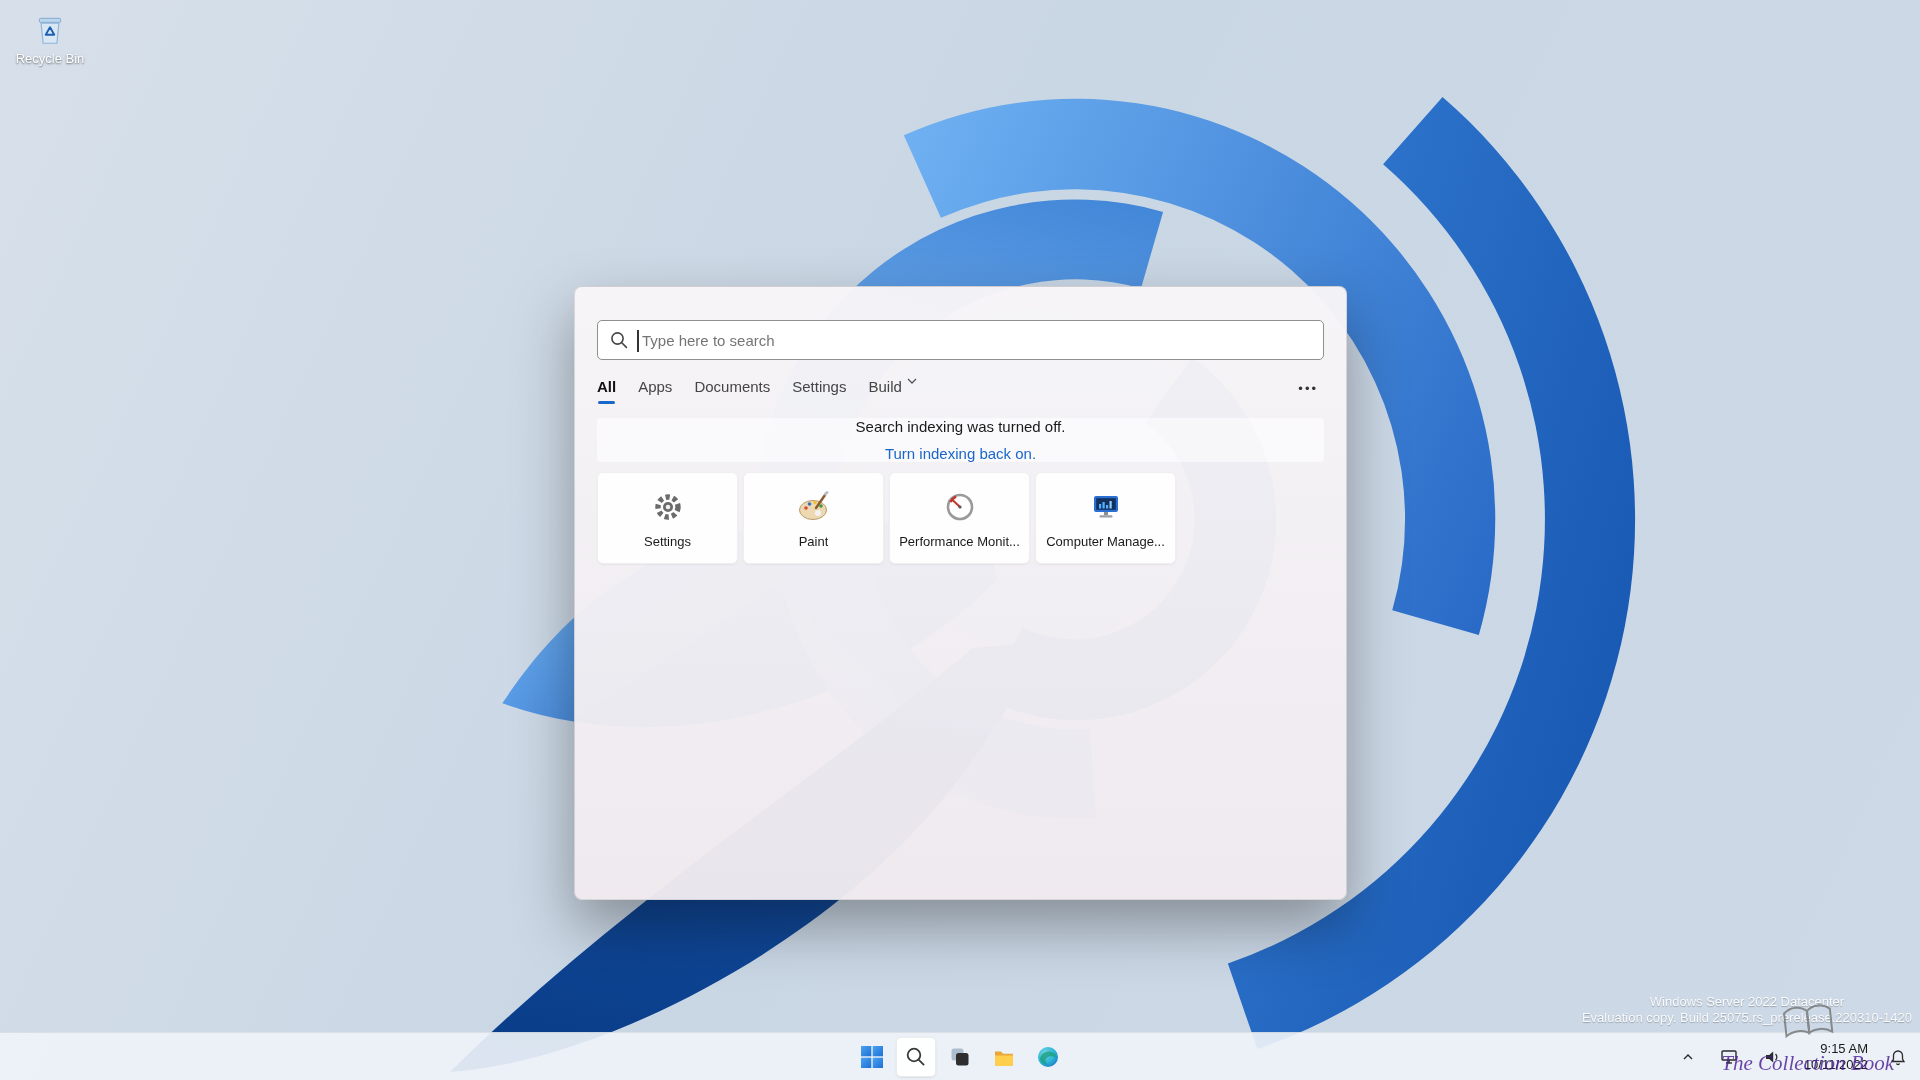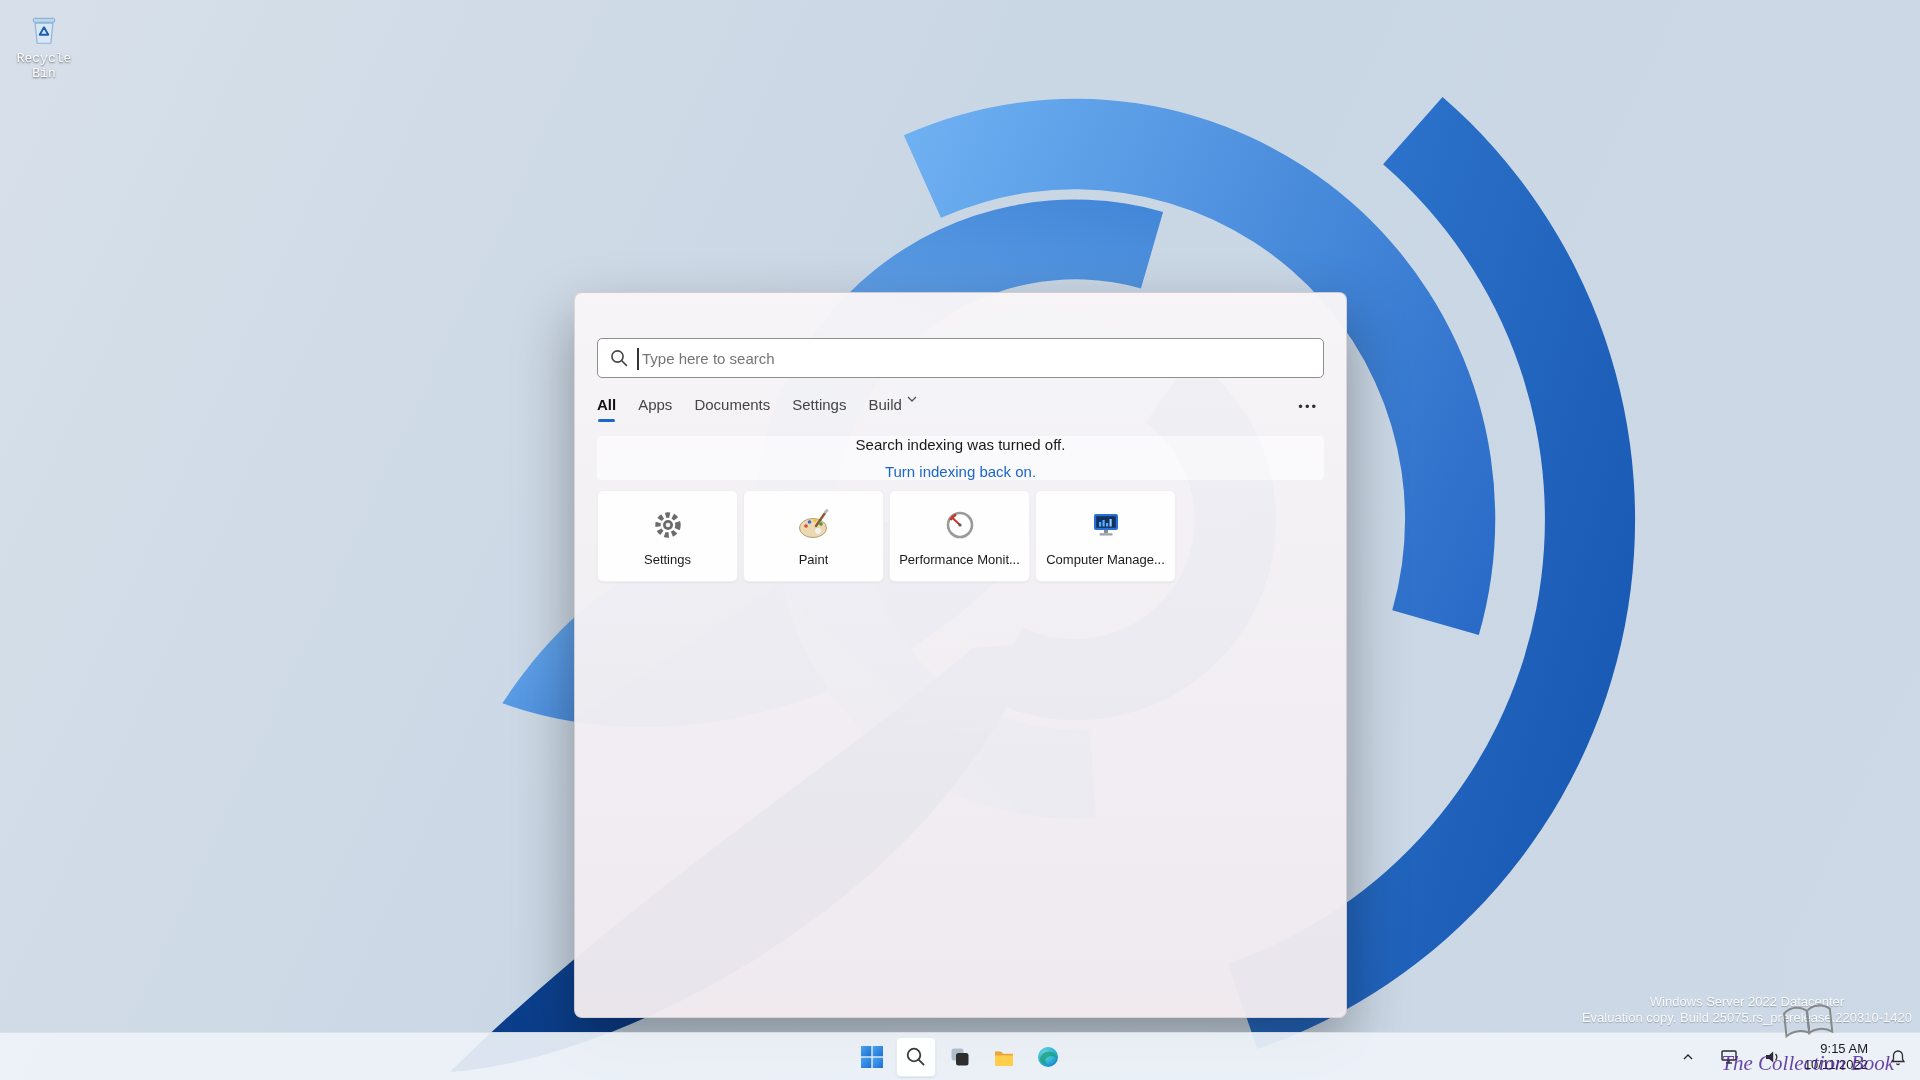--- a/index.html
+++ b/index.html
@@ -3,29 +3,29 @@
 <meta charset="utf-8">
 <style>
   * { margin:0; padding:0; box-sizing:border-box; }
   html,body { width:1920px; height:1080px; overflow:hidden; font-family:"Liberation Sans", sans-serif; }
   body { position:relative; background:linear-gradient(115deg,#d7e0ea 0%,#c9d6e4 45%,#cdd9e7 100%); }
 
   
   .wallpaper { position:absolute; inset:0; z-index:0; }
 
   
-  .desktop-icon { position:absolute; left:2px; top:10px; width:84px; text-align:center; z-index:2; cursor:default;font-family:Liberation Mono, monospace; }
+  .desktop-icon { position:absolute; left:8px; top:10px; width:84px; text-align:center; z-index:2; cursor:default; }
   .desktop-icon .glyph { width:38px; height:38px; margin:0 auto; }
   .desktop-icon .label { margin-top:3px; font-size:13px; color:#fff; text-shadow:0 1px 2px rgba(0,0,0,.55); }
 
   
-  .search-panel { position:absolute; left:574px; top:292px; width:773px; height:726px; z-index:10;
+  .search-panel { position:absolute; left:574px; top:286px; width:773px; height:614px; z-index:10;
     background:linear-gradient(180deg, rgba(247,245,247,.97) 0%, rgba(241,237,241,.97) 70%, rgba(240,234,238,.97) 100%);
     border:1px solid rgba(0,0,0,.12); border-radius:8px; box-shadow:0 26px 58px rgba(0,0,0,.34);
-    padding:12px 22px; }
+    padding:0 22px; }
   .searchbox { position:relative; margin-top:33px; height:40px; background:#fff; border:1px solid #8f8f8f;
     border-radius:5px; display:flex; align-items:center; }
   .searchbox svg { margin:0 10px 0 12px; flex:0 0 auto; }
   .searchbox .caret { position:absolute; left:39px; top:9px; width:1.5px; height:22px; background:#333; }
   .searchbox input { border:none; outline:none; flex:1; height:100%; font-size:15px; color:#1a1a1a; background:transparent; padding-left:4px; }
   .searchbox input::placeholder { color:#757575; }
 
   .tabs-row { margin-top:18px; display:flex; align-items:flex-start; gap:22px; }
   .tab { position:relative; font-size:15px; color:#454545; padding-bottom:9px; cursor:pointer; display:flex; align-items:flex-start; gap:5px; }
   .tab.active { color:#111; font-weight:bold; }

